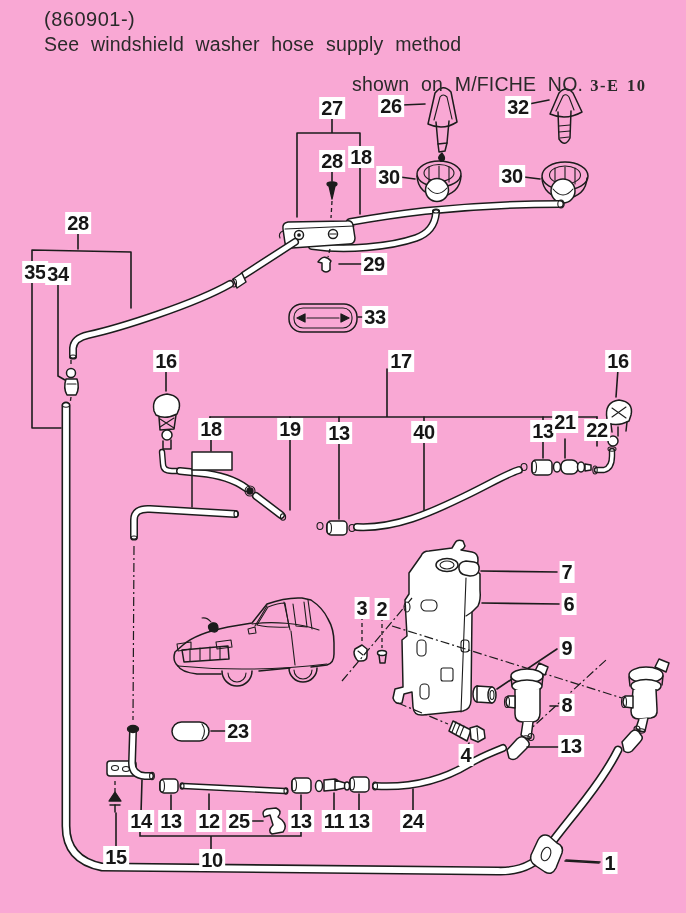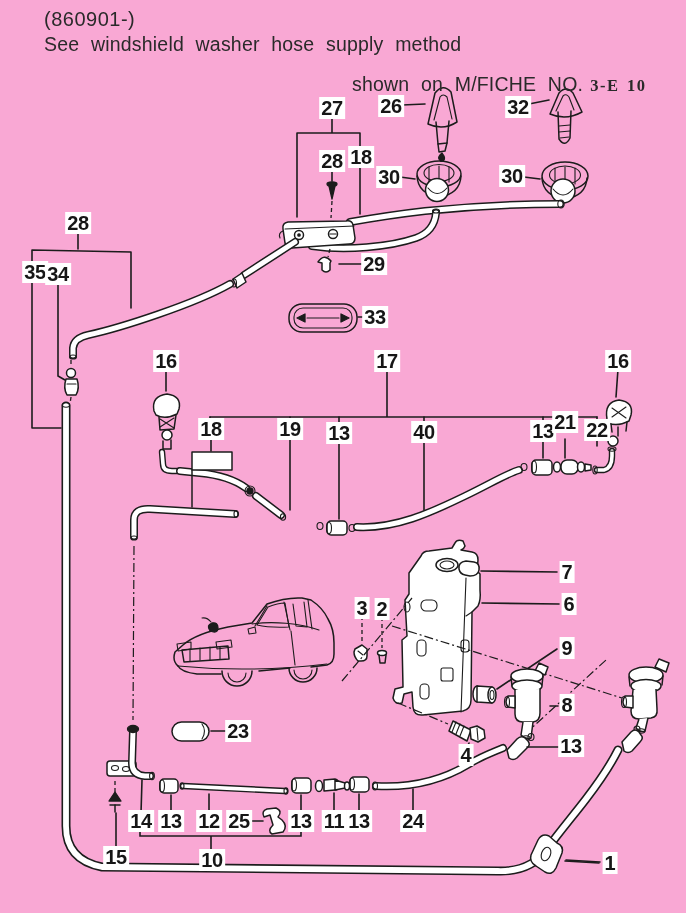--- a/index.html
+++ b/index.html
@@ -408,21 +408,21 @@
 <span class="co" style="left:332px;top:161px">28</span>
 <span class="co" style="left:361px;top:157px">18</span>
 <span class="co" style="left:389px;top:177px">30</span>
 <span class="co" style="left:512px;top:176px">30</span>
 <span class="co" style="left:78px;top:223px">28</span>
 <span class="co" style="left:35px;top:272px">35</span>
 <span class="co" style="left:58px;top:274px">34</span>
 <span class="co" style="left:374px;top:264px">29</span>
 <span class="co" style="left:375px;top:317px">33</span>
 <span class="co" style="left:166px;top:361px">16</span>
-<span class="co" style="left:387px;top:361px">17</span>
+<span class="co" style="left:401px;top:361px">17</span>
 <span class="co" style="left:618px;top:361px">16</span>
 <span class="co" style="left:211px;top:429px">18</span>
 <span class="co" style="left:290px;top:429px">19</span>
 <span class="co" style="left:339px;top:433px">13</span>
 <span class="co" style="left:424px;top:432px">40</span>
 <span class="co" style="left:543px;top:431px">13</span>
 <span class="co" style="left:565px;top:422px">21</span>
 <span class="co" style="left:597px;top:430px">22</span>
 <span class="co" style="left:567px;top:572px">7</span>
 <span class="co" style="left:569px;top:604px">6</span>

